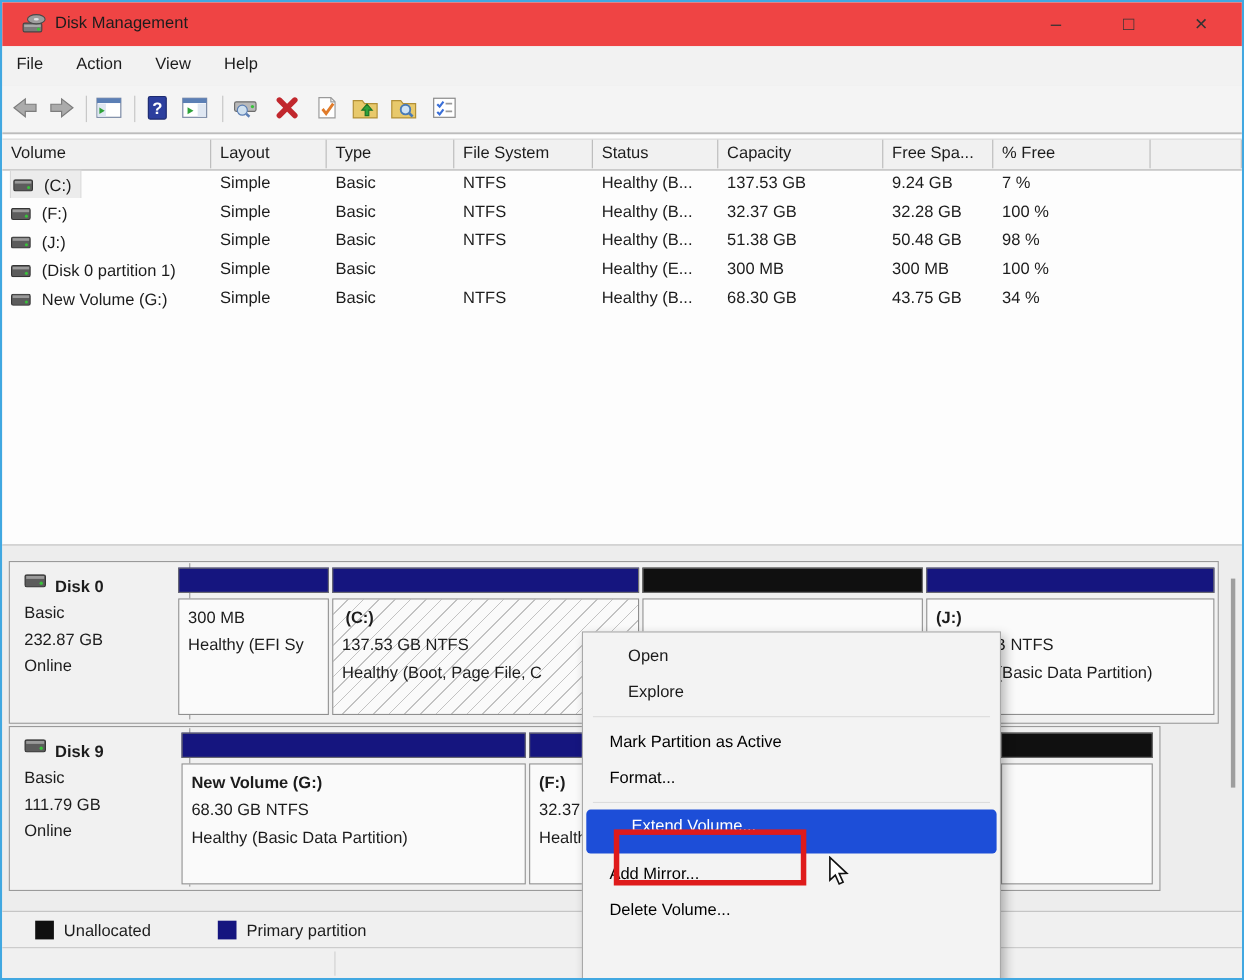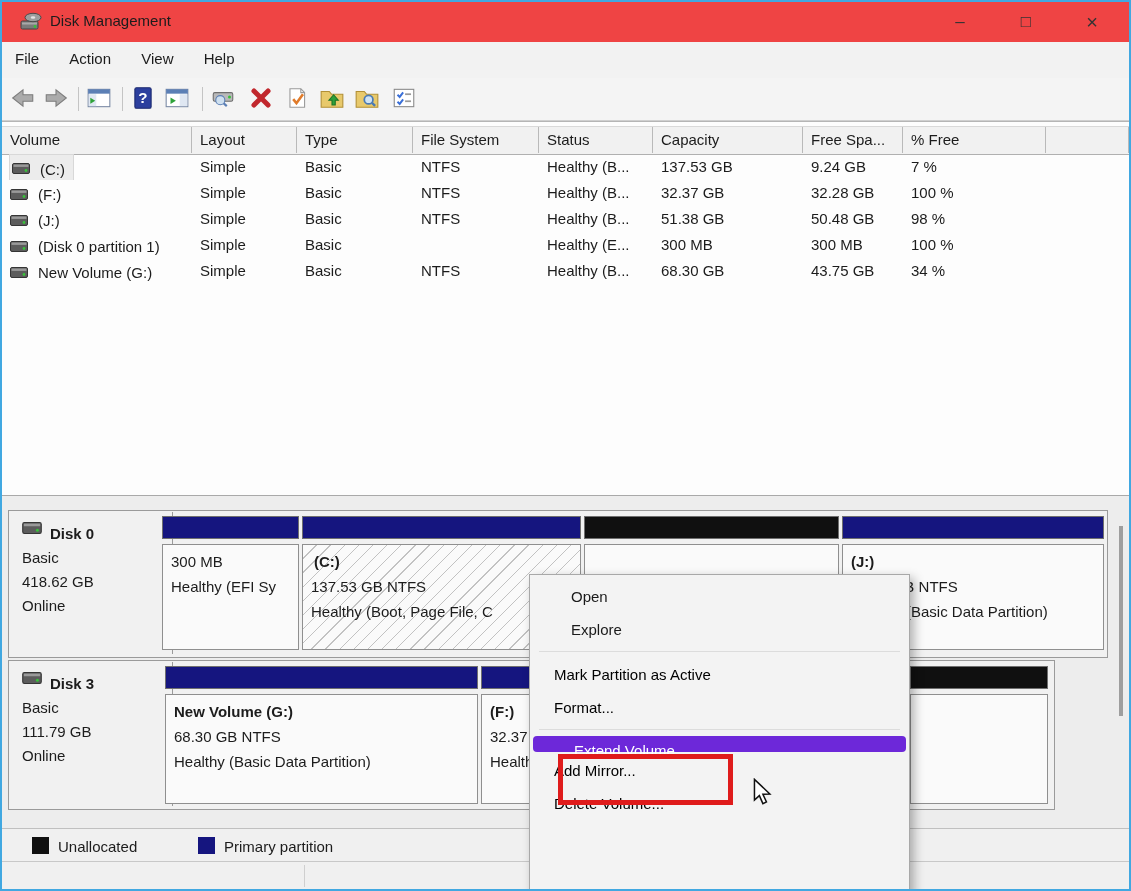--- a/index.html
+++ b/index.html
@@ -50,21 +50,21 @@
   .legend{position:absolute;left:0;top:826px;right:0;height:32px;background:#f0f0f0;border-top:1px solid #c0c0c0;}
   .lg-sq{position:absolute;top:8px;width:17px;height:17px;}
   .lg-txt{position:absolute;top:9px;}
   .statusbar{position:absolute;left:0;top:859px;right:0;bottom:0;background:#f0f0f0;border-top:1px solid #c8c8c8;}
   .st-div{position:absolute;left:302px;top:3px;bottom:2px;width:1px;background:#cfcfcf;}
   
   .ctxmenu{position:absolute;left:527px;top:572px;width:381px;height:330px;background:#f3f3f3;
            border:1px solid #a8a8a8;box-shadow:4px 4px 10px rgba(0,0,0,.30);z-index:40;padding-top:5px;box-sizing:border-box;}
   .cmi{height:33px;line-height:33px;padding-left:41px;color:#1a1a1a;}
   .cmi.dis{color:#000000;padding-left:24px;}
-  .cmi.hl{background:#6d28d9;color:#fff;margin:2px 3px;border-radius:4px;height:16px;line-height:29px;}
+  .cmi.hl{background:#1d4ed8;color:#fff;margin:2px 3px;border-radius:4px;height:40px;line-height:29px;}
   .csep{height:1px;background:#dcdcdc;margin:5px 9px 6px 9px;}
   
   .redbox{position:absolute;left:556px;top:752px;width:175px;height:51px;border:5px solid #df1b1b;z-index:50;box-sizing:border-box;}
   .cursor{position:absolute;left:750px;top:776px;z-index:60;}
 </style>
 </head>
 <body>
 
 <div id="win">
 
@@ -280,21 +280,21 @@
   <div class="dinfo" style="left:7px;top:510px;width:150px;height:132px;">
     <div class="dname">
         <svg width="20" height="12" viewBox="0 0 18 11">
           <rect x="0.5" y="0.5" width="17" height="10" rx="1.5" fill="#5c5c5c" stroke="#353535"></rect>
           <rect x="1.5" y="1.5" width="15" height="2.4" fill="#9a9a9a"></rect>
           <circle cx="14" cy="7.5" r="1.4" fill="#38c23a"></circle>
         </svg>
       <span>Disk 0</span>
       </div>
     <div>Basic</div>
-    <div>418.62 GB</div>
+    <div>232.87 GB</div>
     <div>Online</div>
   </div>
 
   <div class="part" style="left:160px;top:514px;width:137px;height:134px;">
     <div class="pstrip"></div>
     <div class="pbody">
         <div class="plabel"></div>
       <div>300 MB</div>
         <div>Healthy (EFI Sy</div>
       </div>
@@ -321,21 +321,21 @@
   </div>
 
   <div class="diskrow" style="left:6px;top:658px;width:1045px;height:148px;"></div>
   <div class="dinfo" style="left:7px;top:660px;width:150px;height:134px;">
     <div class="dname">
         <svg width="20" height="12" viewBox="0 0 18 11">
           <rect x="0.5" y="0.5" width="17" height="10" rx="1.5" fill="#5c5c5c" stroke="#353535"></rect>
           <rect x="1.5" y="1.5" width="15" height="2.4" fill="#9a9a9a"></rect>
           <circle cx="14" cy="7.5" r="1.4" fill="#38c23a"></circle>
         </svg>
-      <span>Disk 3</span>
+      <span>Disk 9</span>
       </div>
     <div>Basic</div>
     <div>111.79 GB</div>
     <div>Online</div>
   </div>
 
   <div class="part" style="left:163px;top:664px;width:313px;height:138px;">
     <div class="pstrip"></div>
     <div class="pbody">
         <div class="plabel">New Volume  (G:)</div>

